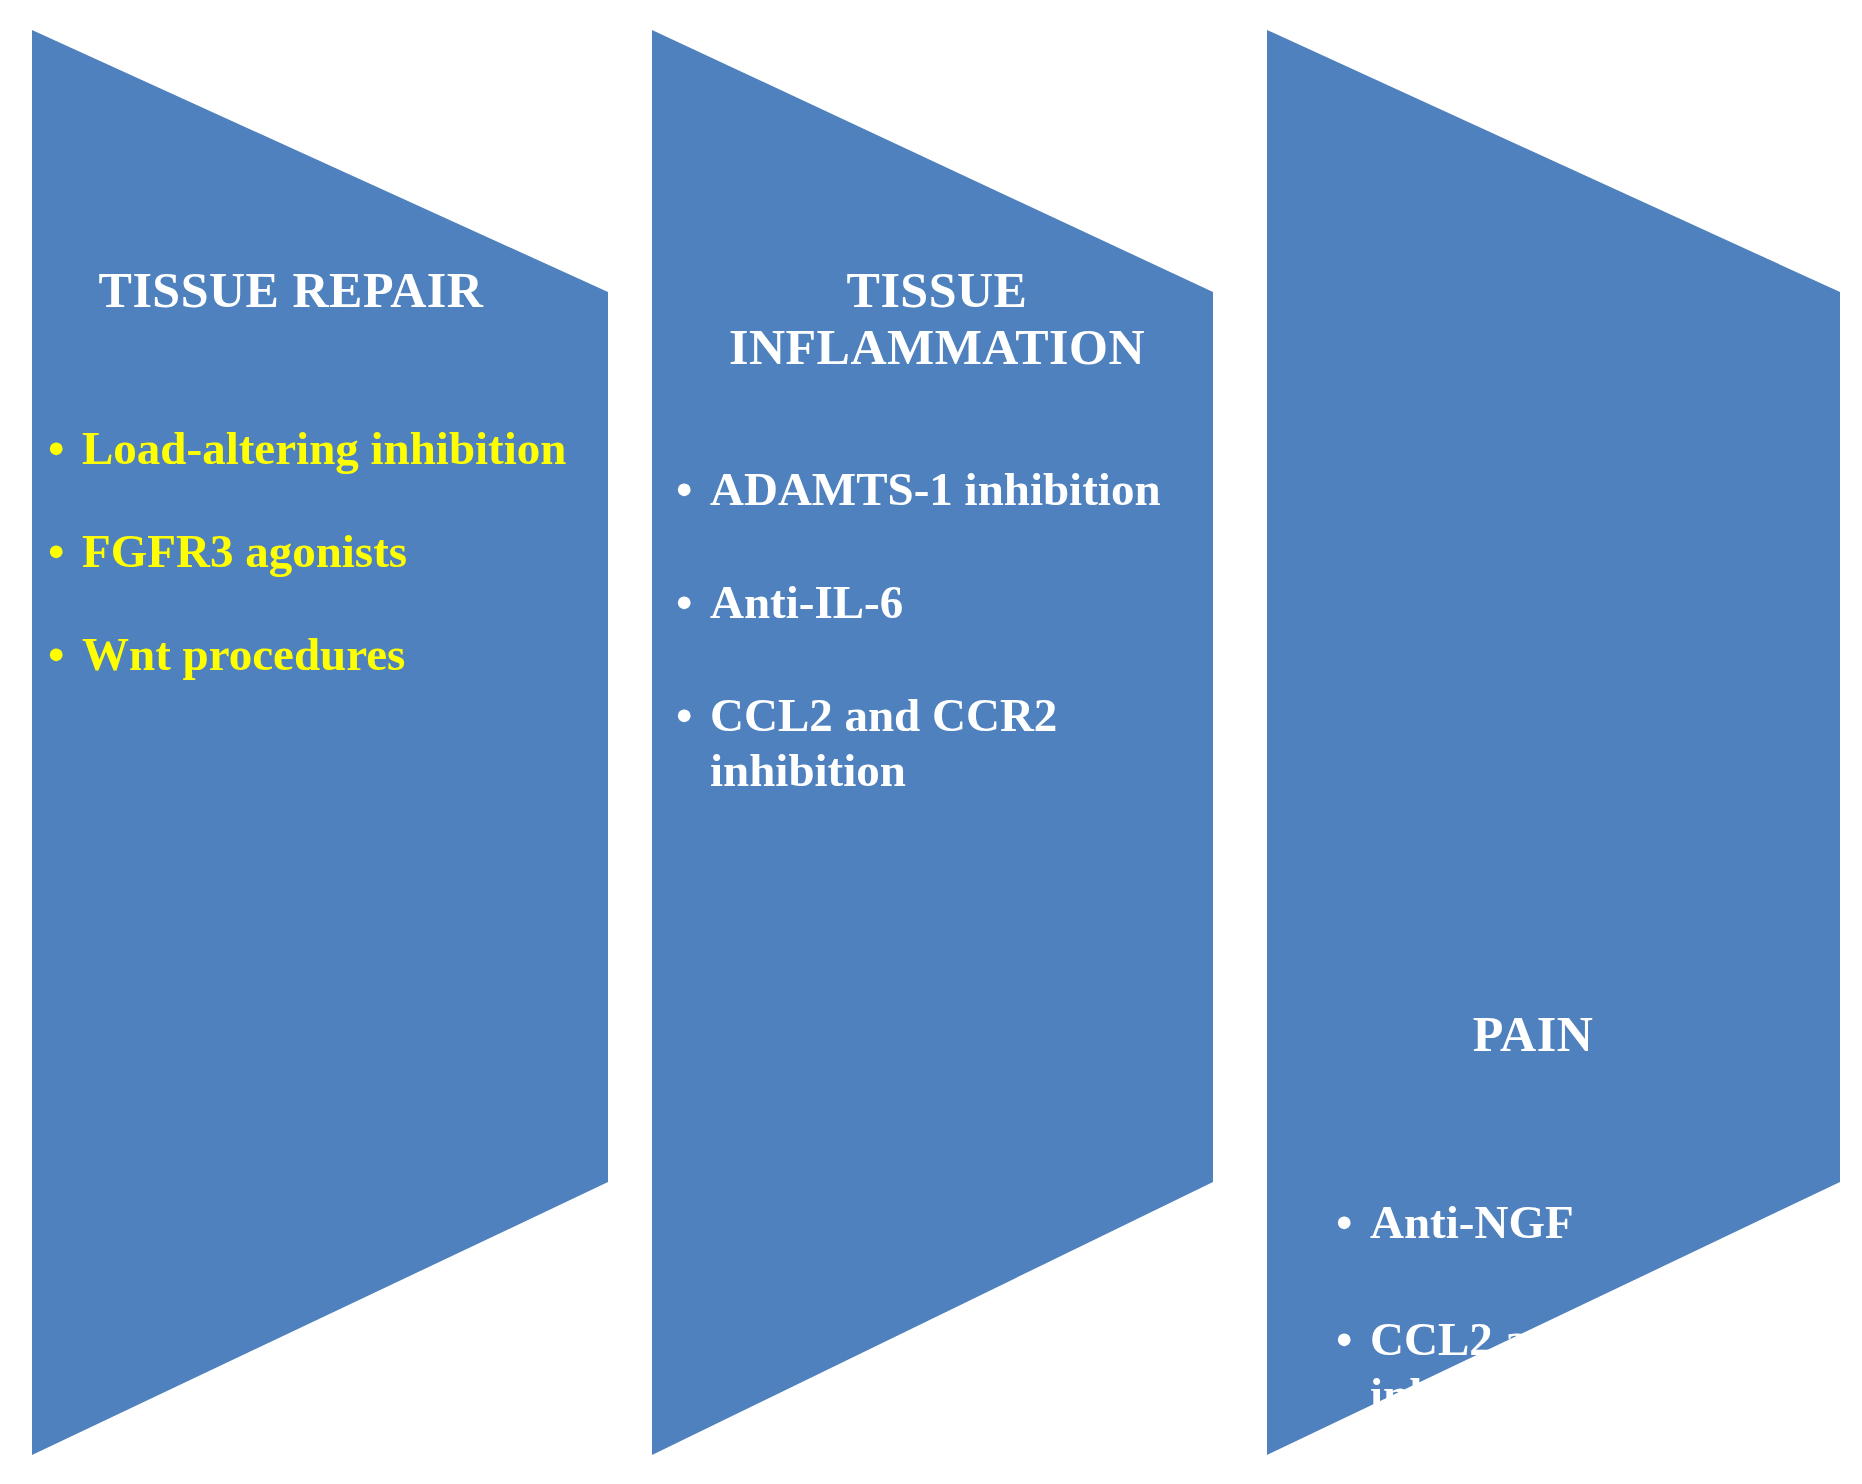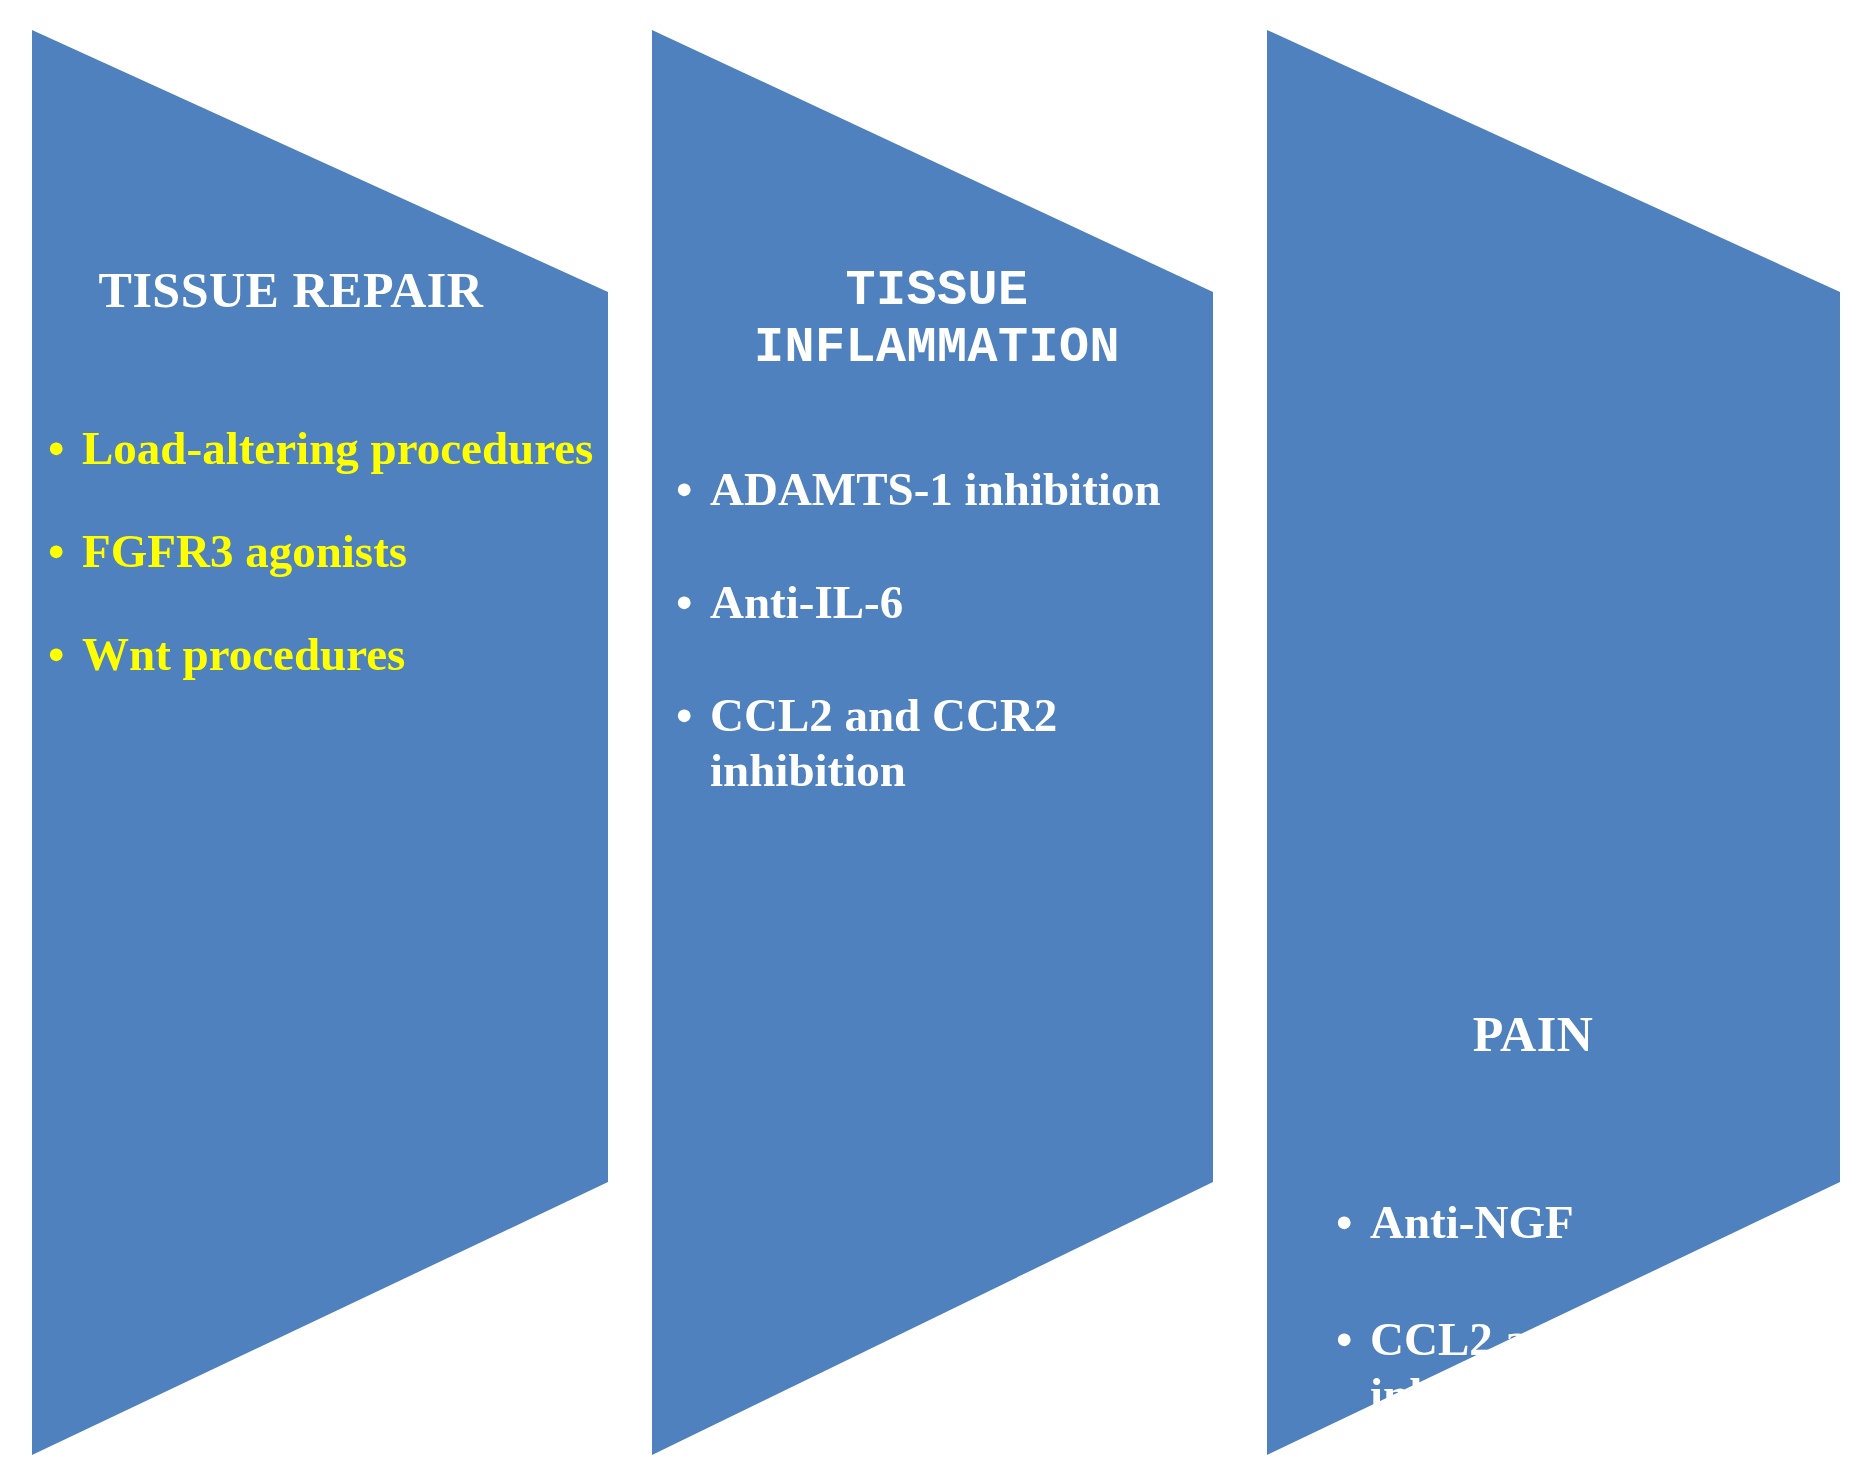--- a/index.html
+++ b/index.html
@@ -75,21 +75,21 @@
   
   #panel-1 { left: 0px; width: 620px; }
   #panel-1 .panel-content { padding: 0 24px 0 32px; }
   #panel-1 .panel-title { margin-top: 262px; padding-right: 46px; }
   #panel-1 .bullet-list { margin-top: 102px; padding-left: 16px; }
   #panel-1 .bullet-item { margin-bottom: 48px; }
 
   
   #panel-2 { left: 600px; width: 640px; }
   #panel-2 .panel-content { padding: 0 20px 0 52px; }
-  #panel-2 .panel-title { margin-top: 262px; padding-left: 12px; padding-right: 10px; font-family: Liberation Mono, monospace; }
+  #panel-2 .panel-title { margin-top: 262px; padding-left: 12px; padding-right: 10px; }
   #panel-2 .bullet-list { margin-top: 86px; padding-left: 24px; }
   #panel-2 .bullet-item { margin-bottom: 58px; }
 
   
   #panel-3 { left: 1240px; width: 622px; }
   #panel-3 .panel-content { padding: 0 10px 0 60px; justify-content: flex-end; }
   #panel-3 .panel-title { margin-top: 262px; padding-right: 86px; }
   #panel-3 .bullet-list { margin-top: 132px; padding-left: 36px; }
   #panel-3 .bullet-item { margin-bottom: 62px; }
 </style>
@@ -100,21 +100,21 @@
 
   <div class="panel" id="panel-1">
     <svg class="panel-shape" viewBox="0 0 620 1484" preserveAspectRatio="none">
       <polygon points="32,30 608,292 608,1182 32,1455" fill="#4e81bd"></polygon>
     </svg>
     <div class="panel-content">
       <div class="panel-title">TISSUE REPAIR</div>
       <ul class="bullet-list">
         <li class="bullet-item" style="color:#ffff00">
           <span class="bullet-dot">•</span>
-          <span class="bullet-text">Load-altering procedures</span>
+          <span class="bullet-text">Load-altering inhibition</span>
         </li>
         <li class="bullet-item" style="color:#ffff00">
           <span class="bullet-dot">•</span>
           <span class="bullet-text">FGFR3 agonists</span>
         </li>
         <li class="bullet-item" style="color:#ffff00">
           <span class="bullet-dot">•</span>
           <span class="bullet-text">Wnt procedures</span>
         </li>
       </ul>

